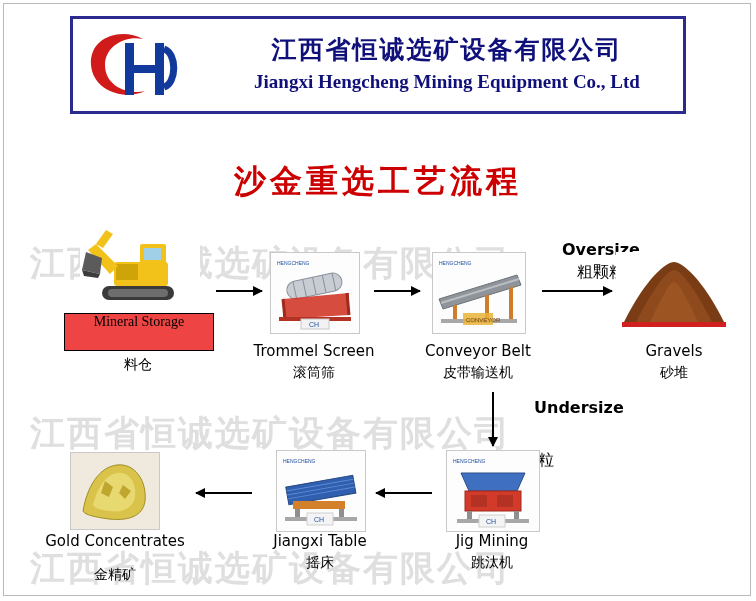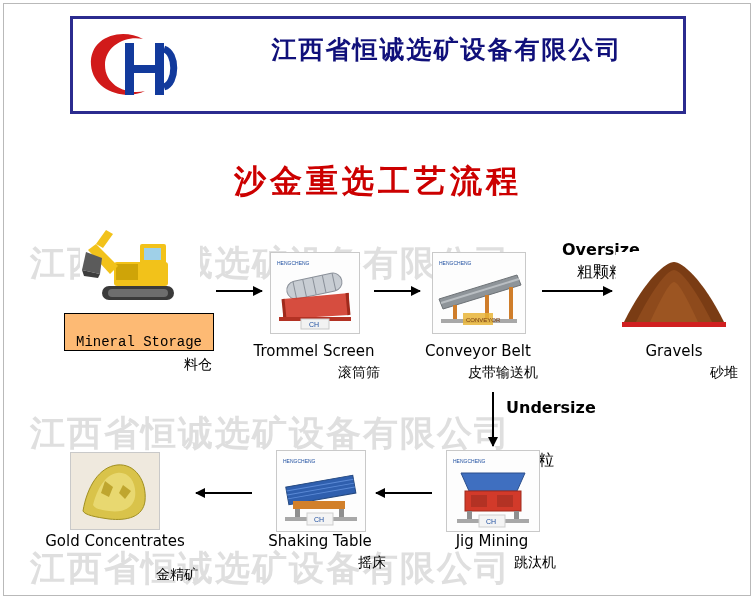--- a/index.html
+++ b/index.html
@@ -59,28 +59,28 @@
   
   .node{position:absolute;}
   .node-caption{
     position:absolute;text-align:center;width:100%;left:0;
     font-family:"DejaVu Sans", sans-serif;
   }
   .cap-en{
     font-size:15px;font-weight:normal;color:#000000;white-space:nowrap;
   }
   .cap-cn{
-    font-size:14px;color:#000000;white-space:nowrap;text-align:right;
+    font-size:14px;color:#000000;white-space:nowrap;
   }
   
   .storage-box{
     position:absolute;left:64px;top:313px;width:148px;height:36px;
-    border:1px solid #000;background:#fdba74;
-    display:flex;align-items:flex-end;justify-content:center;
-    font-size:14px;font-family:Liberation Mono, monospace;color:#000;
+    border:1px solid #000;background:#ef4444;
+    display:flex;align-items:flex-start;justify-content:center;
+    font-size:14px;font-family:Liberation Serif, serif;color:#000;
   }
   
   .arrow{position:absolute;height:2px;background:#000;}
   .arrow:after{
     content:"";position:absolute;right:-1px;top:-4px;
     border-left:10px solid #000;
     border-top:5px solid transparent;
     border-bottom:5px solid transparent;
   }
   .arrow-left{position:absolute;height:2px;background:#000;}
@@ -126,20 +126,21 @@
       <rect x="44" y="18" width="9" height="52" fill="#123a9c"></rect>
       <rect x="74" y="18" width="9" height="52" fill="#123a9c"></rect>
       <rect x="44" y="40" width="39" height="8" fill="#123a9c"></rect>
 
       <path d="M83 24 C96 28 96 58 83 62" stroke="#123a9c" stroke-width="7" fill="none"></path>
     </svg>
   </div>
 
   <div class="company-cn">江西省恒诚选矿设备有限公司</div>
 
+  <div class="company-en">Jiangxi Hengcheng Mining Equipment Co., Ltd</div>
 </div>
 
 <div class="main-title">沙金重选工艺流程</div>
 
 <div class="wm wm1">江西省恒诚选矿设备有限公司</div>
 <div class="wm wm2">江西省恒诚选矿设备有限公司</div>
 <div class="wm wm3">江西省恒诚选矿设备有限公司</div>
 
 <div class="machine" style="left:80px;top:218px;width:120px;height:92px;border:none;">
   <svg width="120" height="92" viewBox="0 0 120 92">
@@ -233,21 +234,21 @@
     <path d="M34 70 C46 44 54 30 58 30 C62 30 70 44 82 70 Z" fill="#9c5522"></path>
     <rect x="6" y="70" width="104" height="5" fill="#d02020"></rect>
   </svg>
 </div>
 <div class="node" style="left:610px;top:342px;width:128px;">
   <div class="node-caption cap-en" style="top:0">Gravels</div>
   <div class="node-caption cap-cn" style="top:22px">砂堆</div>
 </div>
 
 <div class="arrow-down" style="left:492px;top:392px;height:54px;"></div>
-<div class="arrow-label al-en" style="left:506px;top:398px;width:110px;text-align:left;">Undersize</div>
+<div class="arrow-label al-en" style="left:534px;top:398px;width:110px;text-align:left;">Undersize</div>
 <div class="arrow-label al-cn" style="left:506px;top:420px;width:110px;text-align:left;margin-top:30px;">细颗粒</div>
 
 <div class="machine" style="left:446px;top:450px;width:92px;height:80px;">
   <svg width="92" height="80" viewBox="0 0 92 80">
     <rect x="0" y="0" width="92" height="80" fill="#fdfdfd"></rect>
     <text x="6" y="12" font-family="Liberation Sans" font-size="5" fill="#1f4fa0">HENGCHENG</text>
 
     <path d="M14 22 L78 22 L70 40 L22 40 Z" fill="#3f6fc0" stroke="#2c4f8c"></path>
 
     <rect x="18" y="40" width="56" height="20" fill="#d23a2a" stroke="#a02a1c"></rect>
@@ -282,21 +283,21 @@
 
     <rect x="16" y="50" width="52" height="8" fill="#d2802a"></rect>
     <rect x="18" y="58" width="5" height="10" fill="#8f8f8f"></rect>
     <rect x="62" y="58" width="5" height="10" fill="#8f8f8f"></rect>
     <rect x="8" y="66" width="72" height="4" fill="#a8a8a8"></rect>
     <rect x="30" y="62" width="26" height="12" fill="#f4f4f4" stroke="#cfcfcf"></rect>
     <text x="37" y="71" font-family="Liberation Sans" font-size="7" fill="#1f4fa0">CH</text>
   </svg>
 </div>
 <div class="node" style="left:254px;top:532px;width:132px;">
-  <div class="node-caption cap-en" style="top:0">Shaking Table</div>
+  <div class="node-caption cap-en" style="top:0">Jiangxi Table</div>
   <div class="node-caption cap-cn" style="top:22px">摇床</div>
 </div>
 
 <div class="arrow-left" style="left:196px;top:492px;width:56px;"></div>
 
 <div class="machine" style="left:70px;top:452px;width:88px;height:76px;">
   <svg width="88" height="76" viewBox="0 0 88 76">
     <rect x="0" y="0" width="88" height="76" fill="#efe9de"></rect>
     <path d="M12 58 C16 34 28 14 46 12 C64 10 76 28 74 48 C72 64 56 68 38 66 C24 64 14 62 12 58 Z" fill="#d9c34a" stroke="#a08f22"></path>
     <path d="M22 52 C26 36 34 22 46 20 C58 18 66 30 64 44 C62 56 50 60 38 58 C30 57 24 56 22 52 Z" fill="#e8d870"></path>

